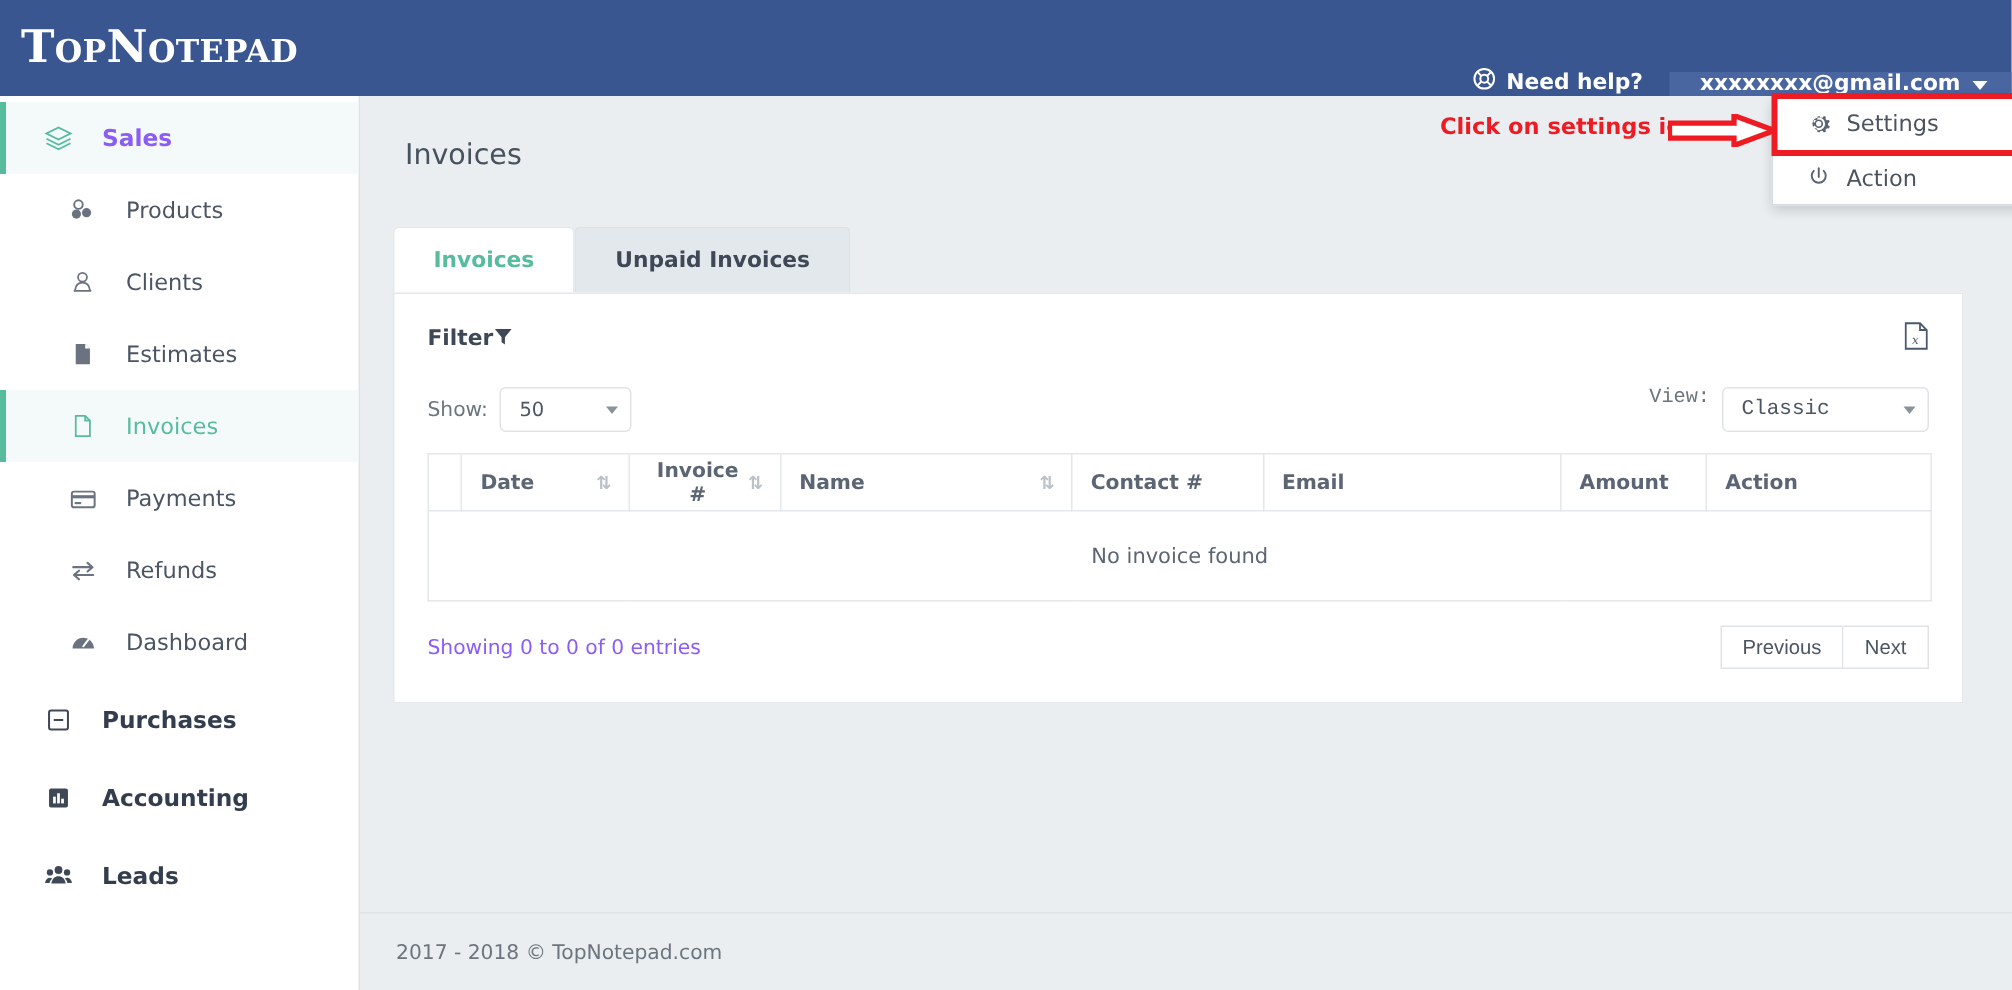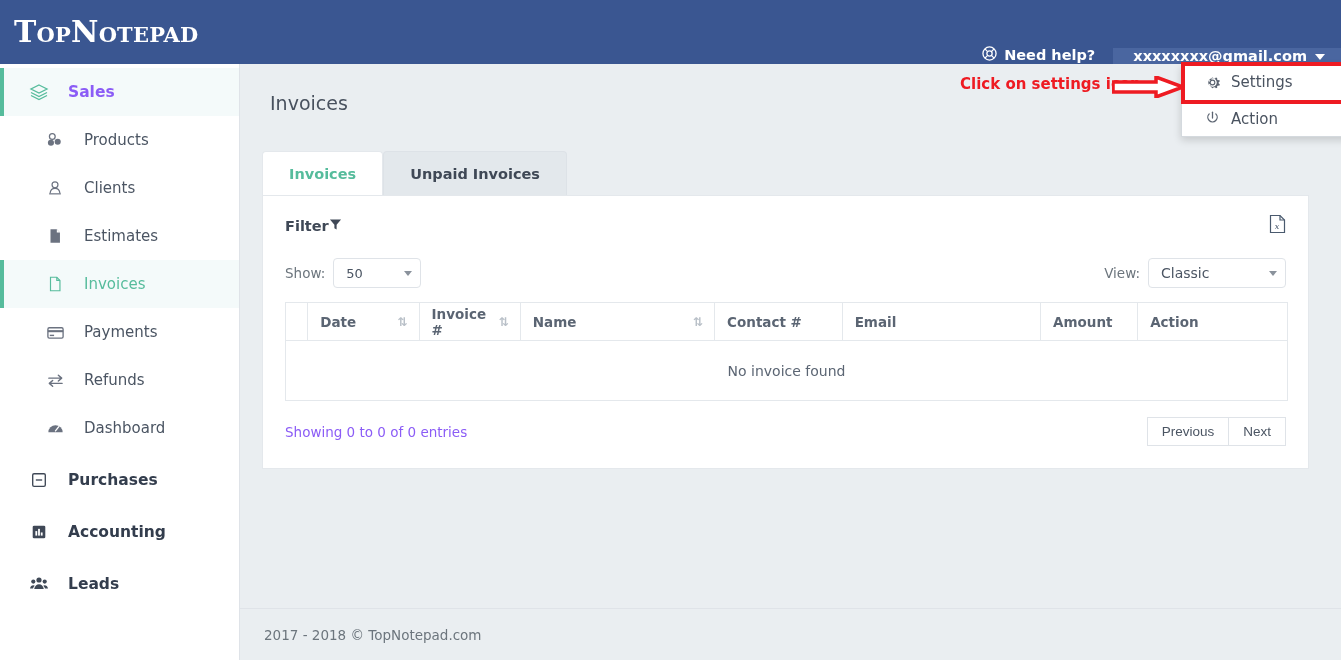--- a/index.html
+++ b/index.html
@@ -188,35 +188,35 @@
     gap: 18px;
   }
   .select-box .sel-val { min-width: 26px; }
   .select-caret {
     margin-left: 14px;
     width: 0; height: 0;
     border-left: 4px solid transparent;
     border-right: 4px solid transparent;
     border-top: 5px solid #8a929c;
   }
-  .view-group { margin-left: auto; display: flex; align-items: center; }
+  .view-group { margin-left: auto; display: flex; align-items: flex-start; font-family: Liberation Mono, monospace; }
   .view-select { width: 138px; }
   .view-select .sel-val { flex: 1; font-size: 14px; }
 
   table.data {
     margin-top: 14px;
     width: 1003px;
     border-collapse: collapse;
     table-layout: fixed;
   }
   table.data th {
     border: 1px solid #e4e8ec;
     background: #ffffff;
     height: 38px;
-    text-align: left;
+    text-align: center;
     padding: 0 12px;
     font-size: 13.5px; font-weight: bold; color: #5b6573;
     vertical-align: middle;
   }
   table.data th .th-inner { display: flex; align-items: center; }
   table.data th .sort { margin-left: auto; color: #b9c0c8; font-size: 12px; letter-spacing: -1px; }
   table.data td.empty {
     border: 1px solid #e4e8ec;
     height: 60px;
     text-align: center;

